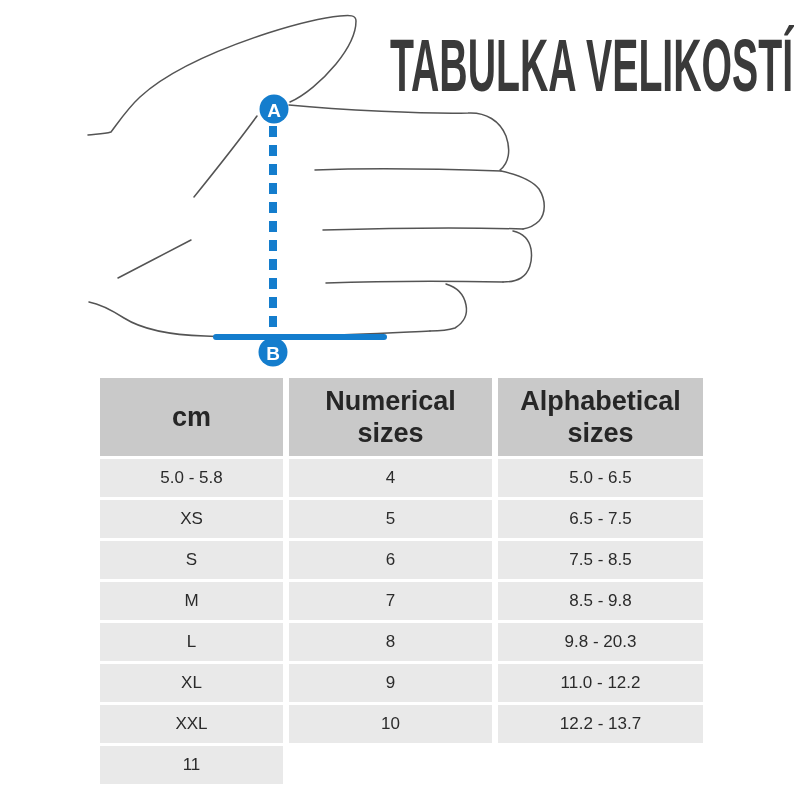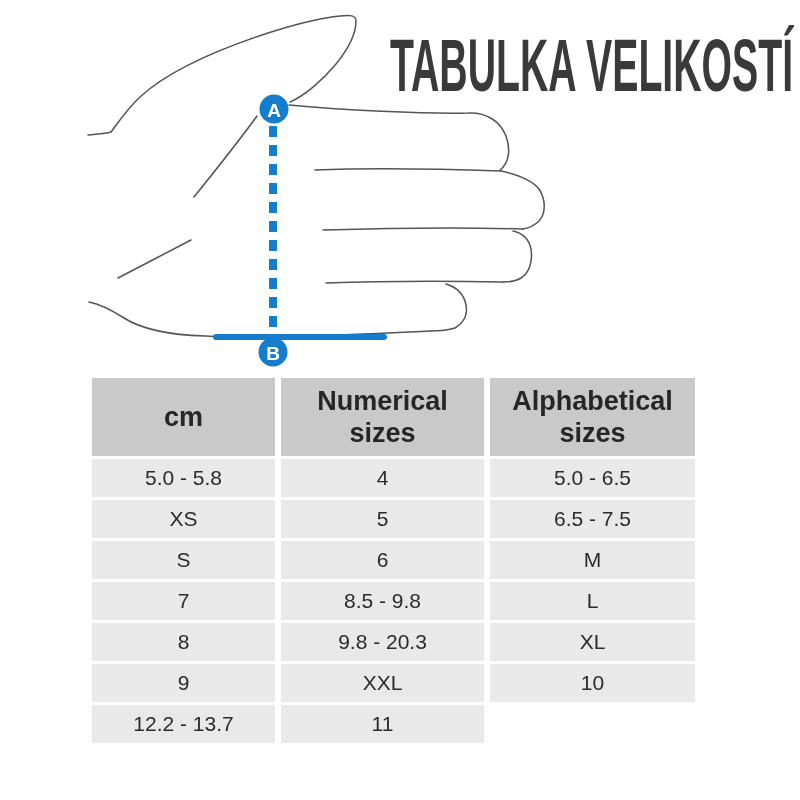--- a/index.html
+++ b/index.html
@@ -32,21 +32,21 @@
     color: #3a3a3a;
     white-space: nowrap;
     transform: scaleX(0.53);
     transform-origin: left top;
     letter-spacing: 0px;
   }
 
   
   .size-table {
     position: absolute;
-    left: 92px;
+    left: 100px;
     top: 378px;
     width: 603px;
     display: grid;
     grid-template-columns: 183px 203px 205px;
     grid-template-rows: 78px repeat(8, 38px);
     gap: 3px 6px;
   }
   .th {
     background: #c9c9c9;
     color: #262626;
@@ -54,21 +54,21 @@
     font-size: 27px;
     line-height: 1.2;
     display: flex;
     align-items: center;
     justify-content: center;
     text-align: center;
   }
   .td {
     background: #e9e9e9;
     color: #2b2b2b;
-    font-size: 21px;
+    font-size: 17px;
     display: flex;
     align-items: center;
     justify-content: center;
     text-align: right;
   }
 </style>
 </head>
 <body>
 
 <div class="page">
@@ -111,27 +111,29 @@
     <div class="th">Alphabetical sizes</div>
 
   <div class="td">5.0 - 5.8</div>
       <div class="td">4</div>
       <div class="td">5.0 - 6.5</div>
       <div class="td">XS</div>
       <div class="td">5</div>
       <div class="td">6.5 - 7.5</div>
       <div class="td">S</div>
       <div class="td">6</div>
+      <div class="td">7.5 - 8.5</div>
       <div class="td">M</div>
       <div class="td">7</div>
       <div class="td">8.5 - 9.8</div>
       <div class="td">L</div>
       <div class="td">8</div>
       <div class="td">9.8 - 20.3</div>
       <div class="td">XL</div>
       <div class="td">9</div>
+      <div class="td">11.0 - 12.2</div>
       <div class="td">XXL</div>
       <div class="td">10</div>
       <div class="td">12.2 - 13.7</div>
       <div class="td">11</div>
     </div>
 
 </div>
 
 </body></html>

